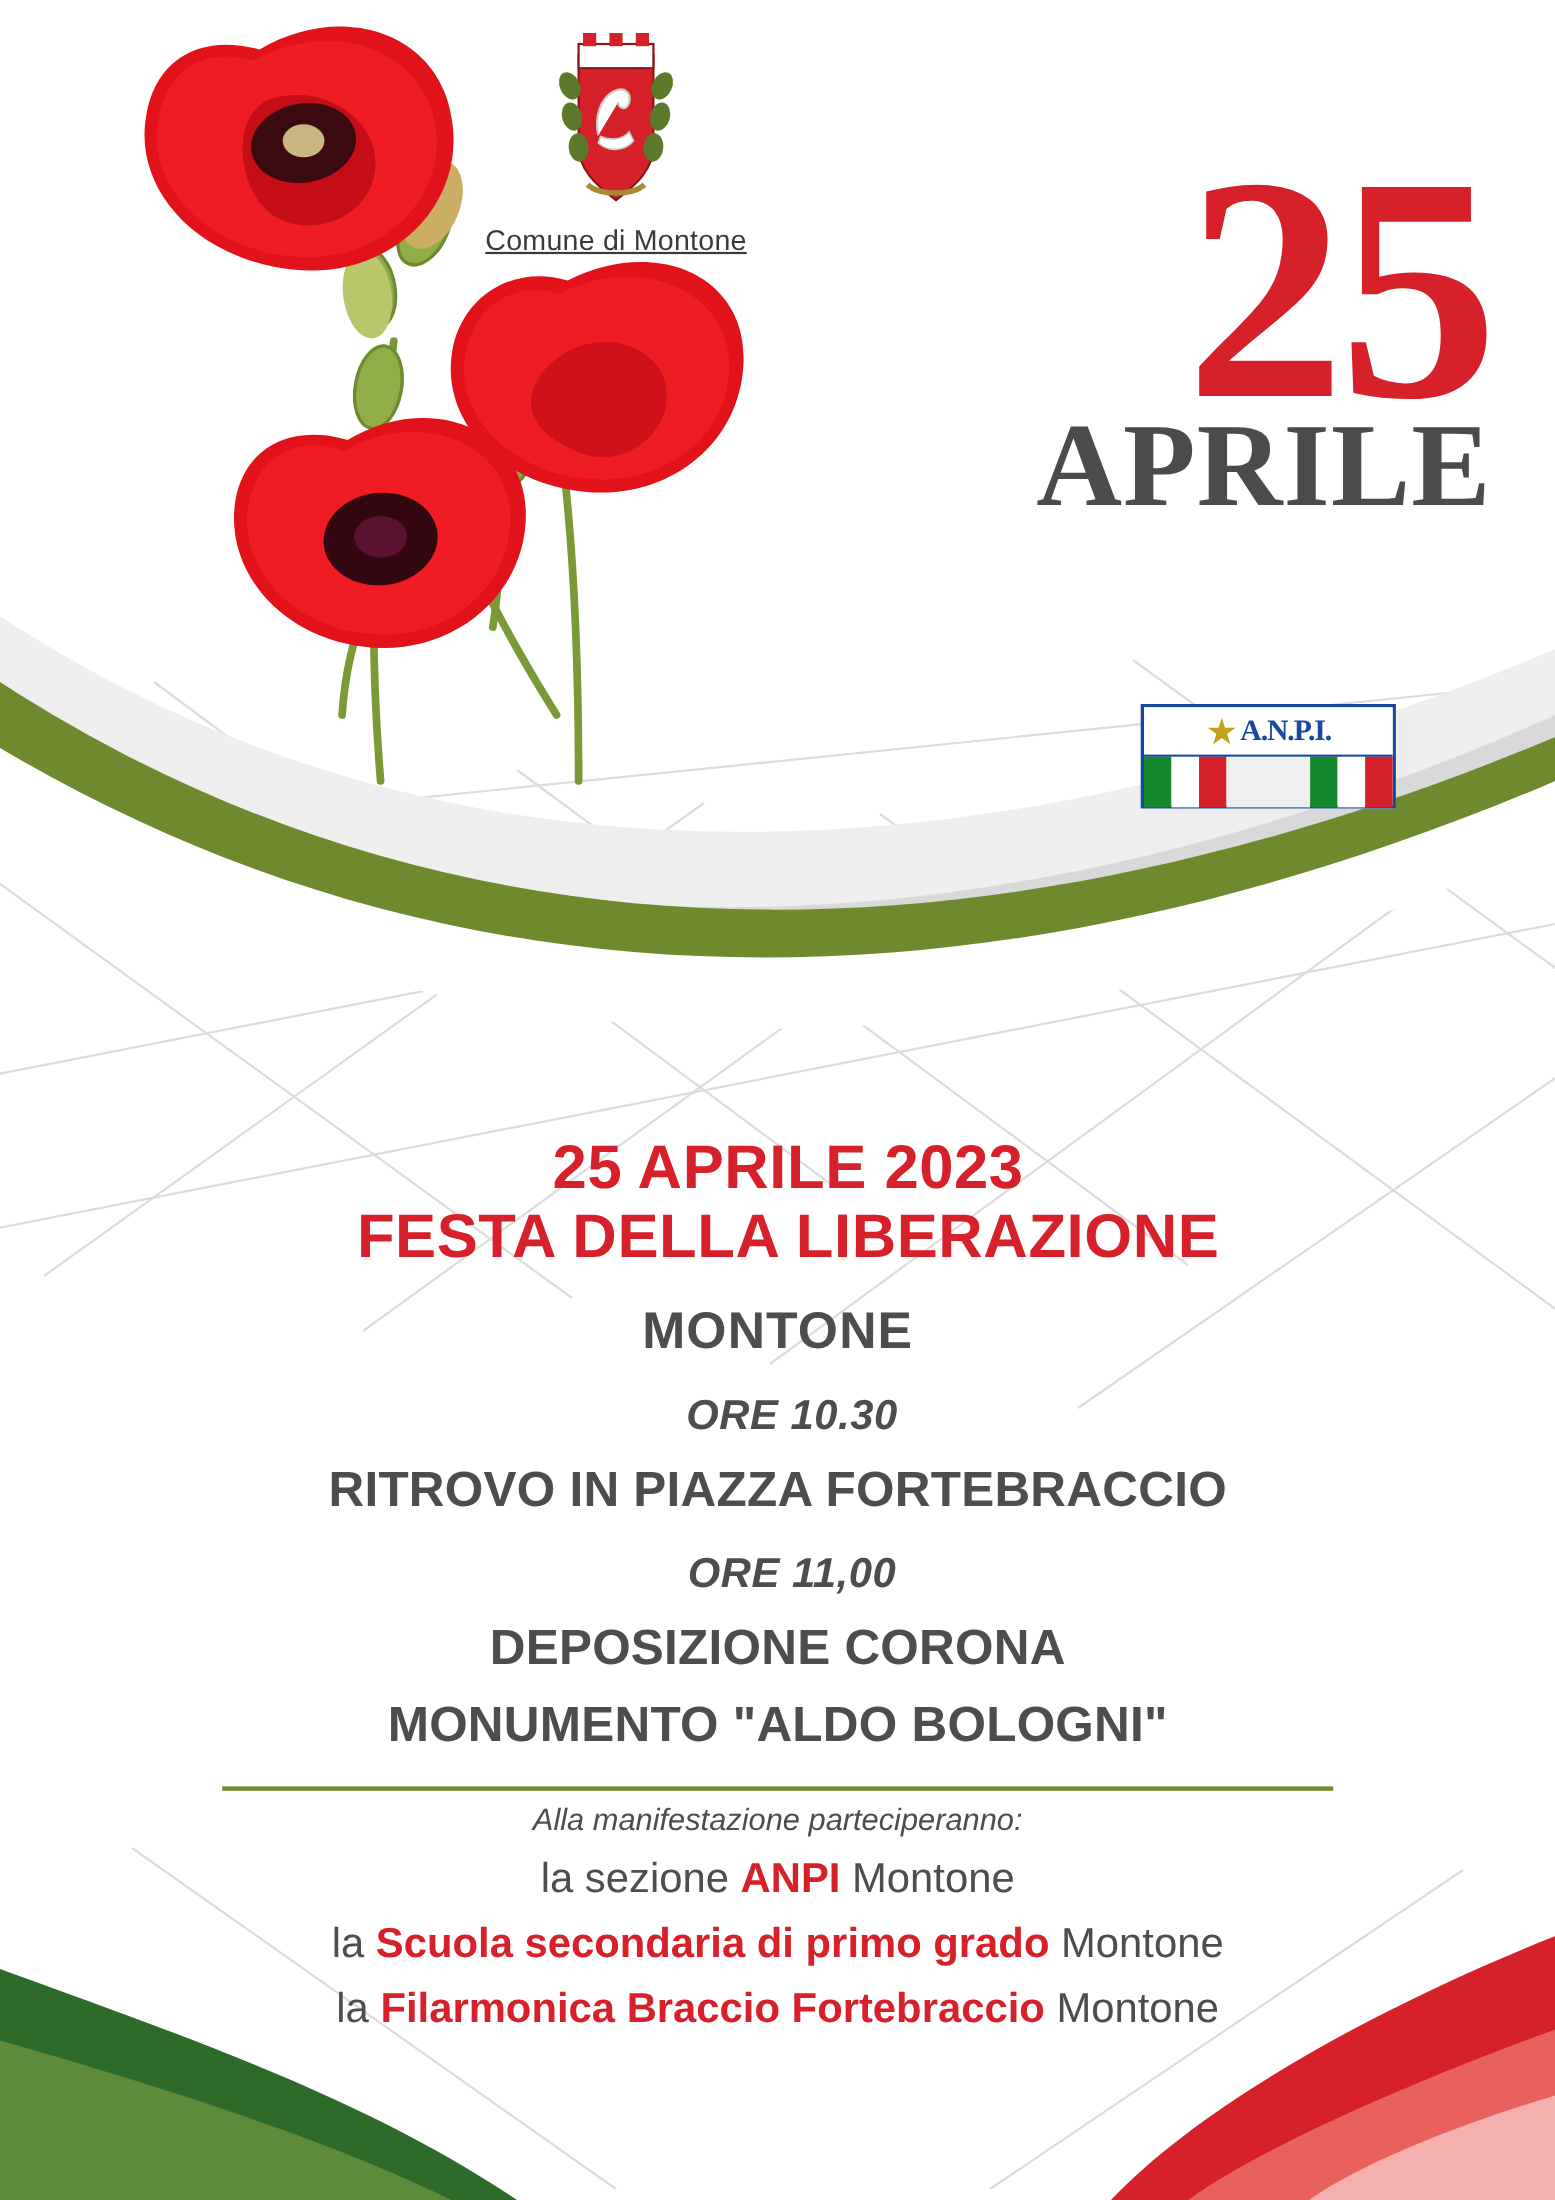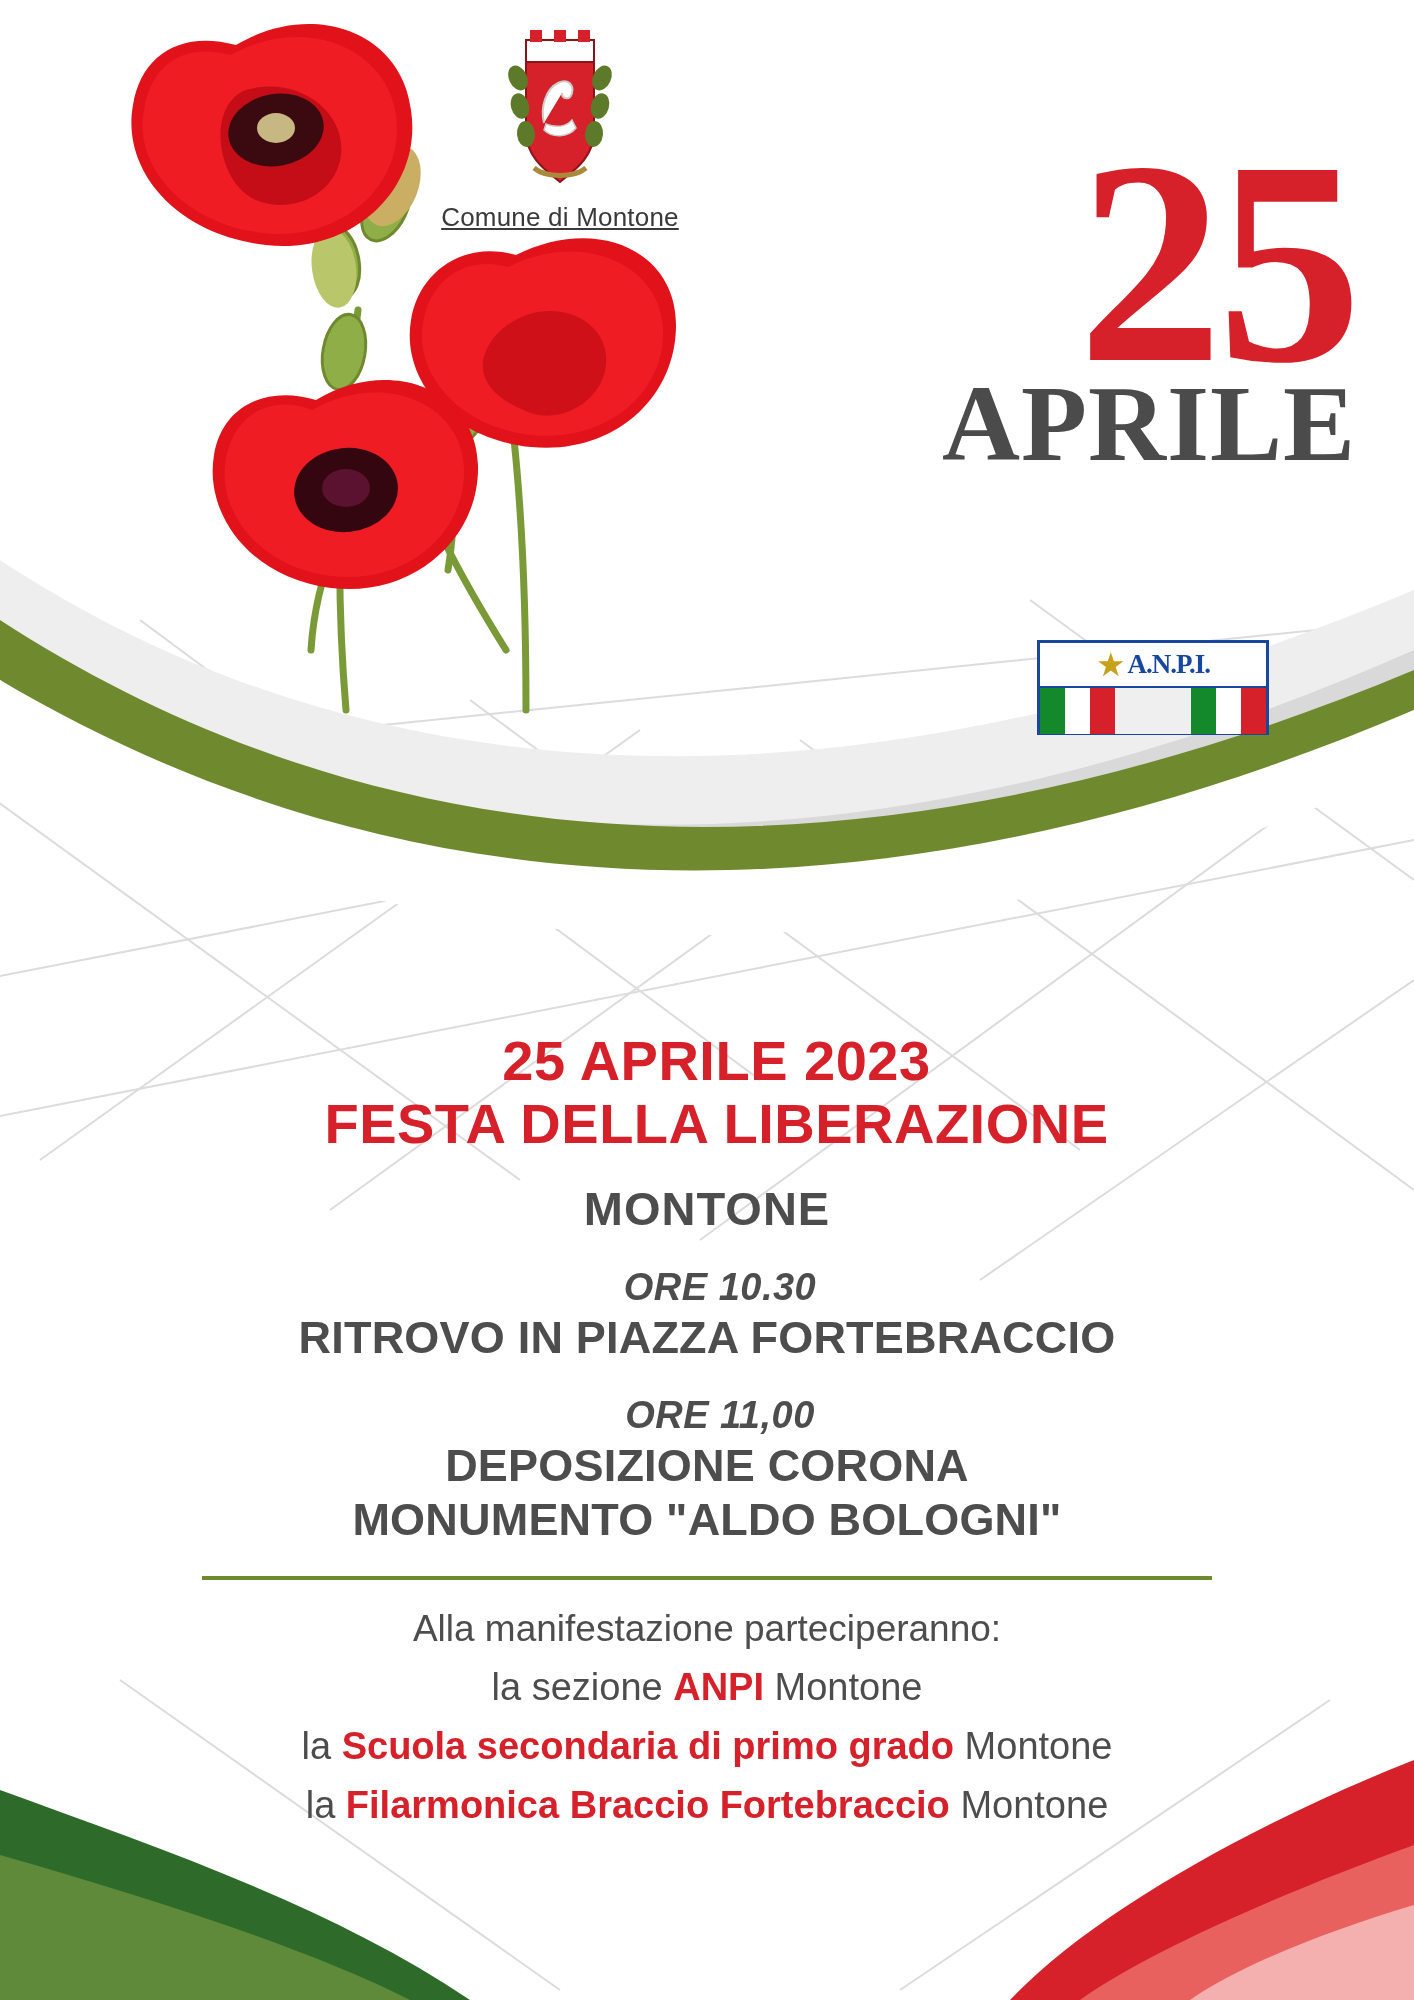--- a/index.html
+++ b/index.html
@@ -189,32 +189,33 @@
     font-size: 38px;
     color: #4d4d4d;
     letter-spacing: .5px;
     padding-left: 26px;
   }
   .slot-place {
     font-weight: bold;
     font-size: 45px;
     color: #4d4d4d;
     line-height: 1.12;
-    margin-top: 4px;
+    margin-top: 20px;
     letter-spacing: .2px;
   }
   .rule {
     width: 1010px;
     height: 4px;
     background: #6f8a2e;
     margin: 30px auto 0 auto;
   }
   .part-intro {
-    margin-top: 28px;
-    font-size: 37px;
+    margin-top: 11px;
+    font-style: italic;
+    font-size: 28px;
     color: #4d4d4d;
   }
   .part-line {
     margin-top: 16px;
     font-size: 38px;
     color: #4d4d4d;
   }
   .part-line b { color: #d6202a; }
 </style>
 </head>

